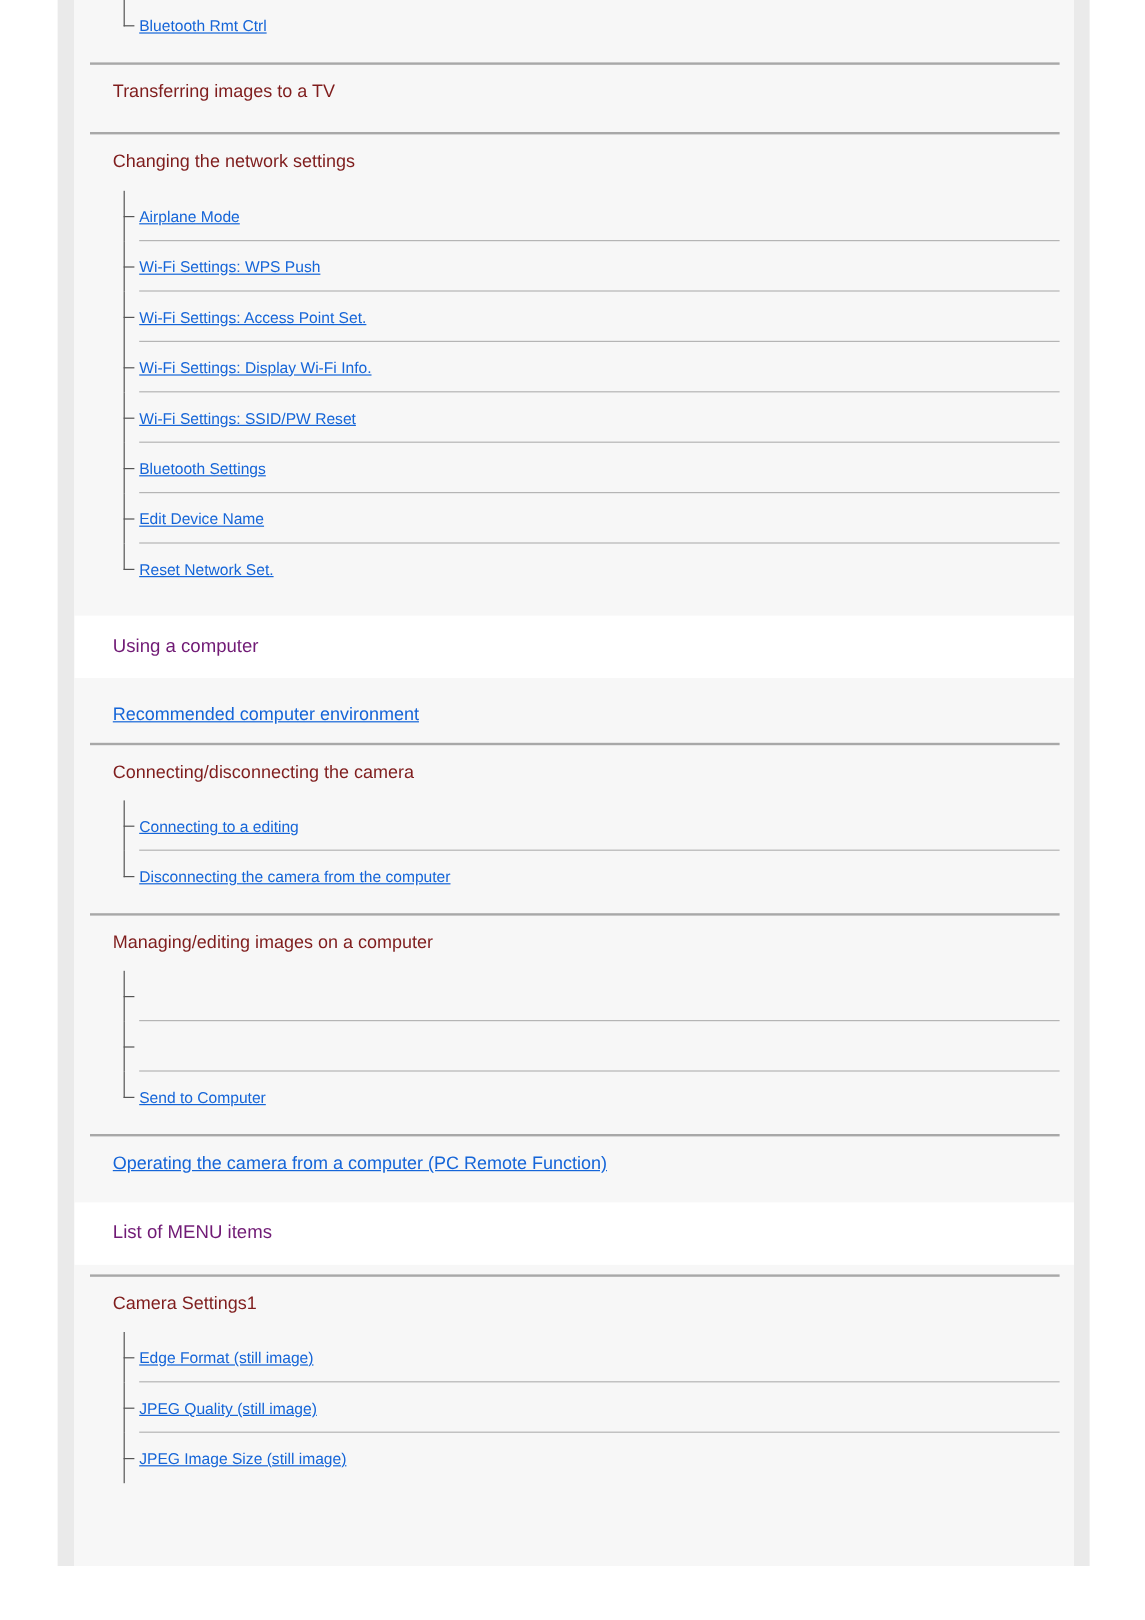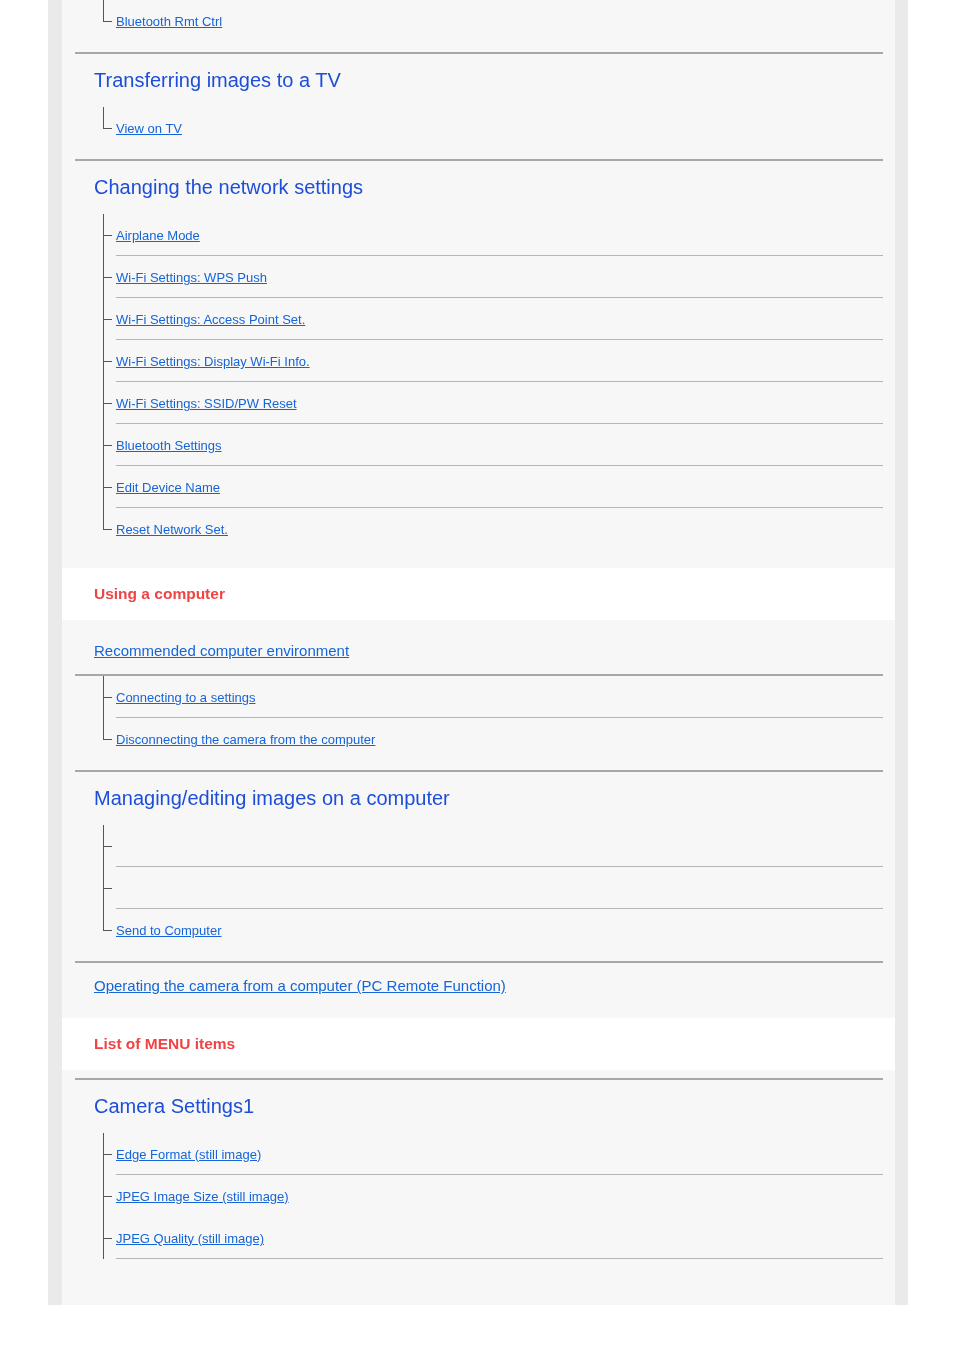--- a/index.html
+++ b/index.html
@@ -52,29 +52,28 @@
     background: #f7f7f7;
     overflow: hidden;
   }
 
   
   .section-banner {
     background: #ffffff;
     padding: 16px 0 16px 32px;
     margin: 8px 0 8px 0;
     font-size: 15.5px;
-    color: #ef4444;
+    color: #701a75;
     line-height: 1.3;
-    font-weight: bold;
   }
 
   
   .group-heading {
-    font-size: 20px;
-    color: #1d4ed8;
+    font-size: 15px;
+    color: #7f1d1d;
     padding: 13px 0 13px 32px;
     line-height: 1.35;
   }
 
   
   .toplink-row {
     padding: 13px 0 13px 32px;
   }
   .toplink {
     font-size: 15px;
@@ -161,27 +160,20 @@
       <div class="tree">
         <div class="tree-item last cut-top">
           <div class="seg"></div>
           <div class="stub"></div>
           <span class="link">Bluetooth Rmt Ctrl</span>
         </div>
       </div>
       <div class="tree-tail"></div>
       <div class="sep-major"></div>
       <div class="group-heading">Transferring images to a TV</div>
-      <div class="tree">
-        <div class="tree-item last">
-          <div class="seg"></div>
-          <div class="stub"></div>
-          <span class="link">View on TV</span>
-        </div>
-      </div>
       <div class="tree-tail"></div>
       <div class="sep-major"></div>
       <div class="group-heading">Changing the network settings</div>
       <div class="tree">
         <div class="tree-item">
           <div class="seg"></div>
           <div class="stub"></div>
           <span class="link">Airplane Mode</span>
           <div class="sep-minor"></div>
         </div>
@@ -224,25 +216,26 @@
         <div class="tree-item last">
           <div class="seg"></div>
           <div class="stub"></div>
           <span class="link">Reset Network Set.</span>
         </div>
       </div>
       <div class="tree-tail"></div>
       <div class="section-banner">Using a computer</div>
       <div class="toplink-row"><span class="toplink">Recommended computer environment</span></div>
       <div class="sep-major"></div>
-      <div class="tree">
-        <div class="tree-item">
-          <div class="seg"></div>
-          <div class="stub"></div>
-          <span class="link">Connecting to a settings</span>
+      <div class="group-heading">Connecting/disconnecting the camera</div>
+      <div class="tree">
+        <div class="tree-item">
+          <div class="seg"></div>
+          <div class="stub"></div>
+          <span class="link">Connecting to a editing</span>
           <div class="sep-minor"></div>
         </div>
         <div class="tree-item last">
           <div class="seg"></div>
           <div class="stub"></div>
           <span class="link">Disconnecting the camera from the computer</span>
         </div>
       </div>
       <div class="tree-tail"></div>
       <div class="sep-major"></div>
@@ -273,23 +266,23 @@
       <div class="tree">
         <div class="tree-item">
           <div class="seg"></div>
           <div class="stub"></div>
           <span class="link">Edge Format (still image)</span>
           <div class="sep-minor"></div>
         </div>
         <div class="tree-item">
           <div class="seg"></div>
           <div class="stub"></div>
+          <span class="link">JPEG Quality (still image)</span>
+          <div class="sep-minor"></div>
+        </div>
+        <div class="tree-item">
+          <div class="seg"></div>
+          <div class="stub"></div>
           <span class="link">JPEG Image Size (still image)</span>
-        </div>
-        <div class="tree-item">
-          <div class="seg"></div>
-          <div class="stub"></div>
-          <span class="link">JPEG Quality (still image)</span>
-          <div class="sep-minor"></div>
         </div>
       </div>
     </div>
 </div>
 
 </body></html>

